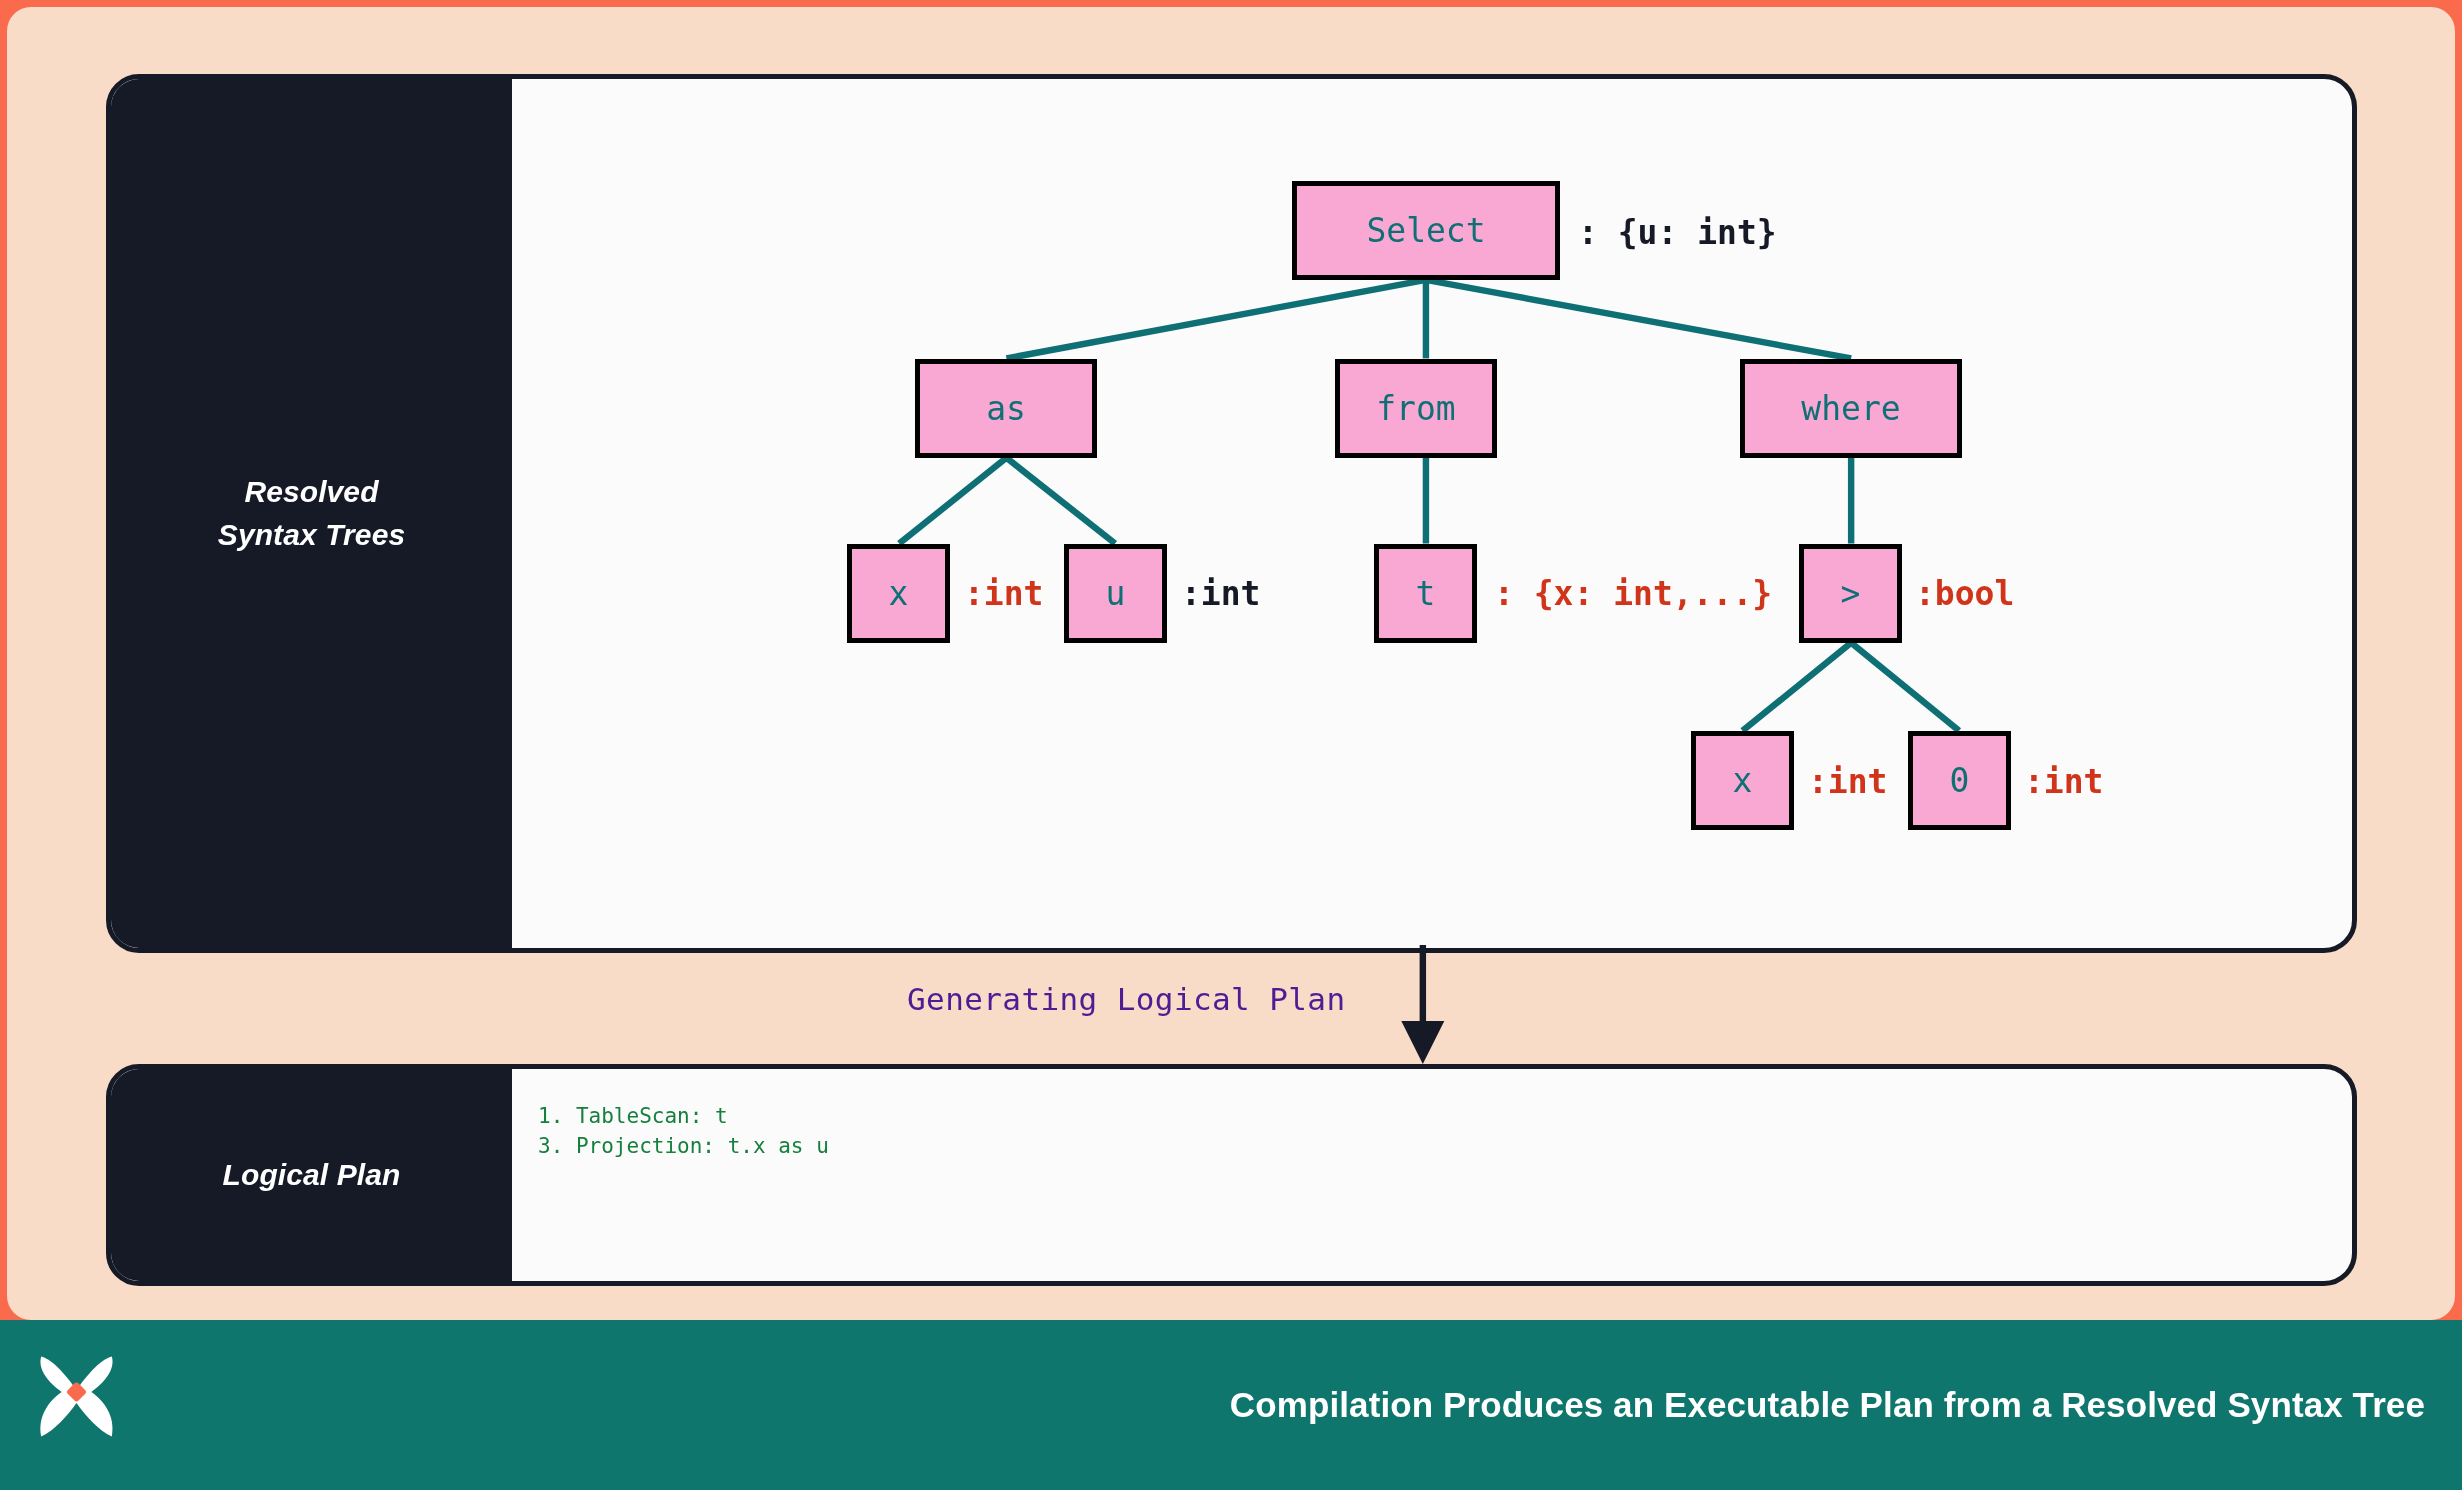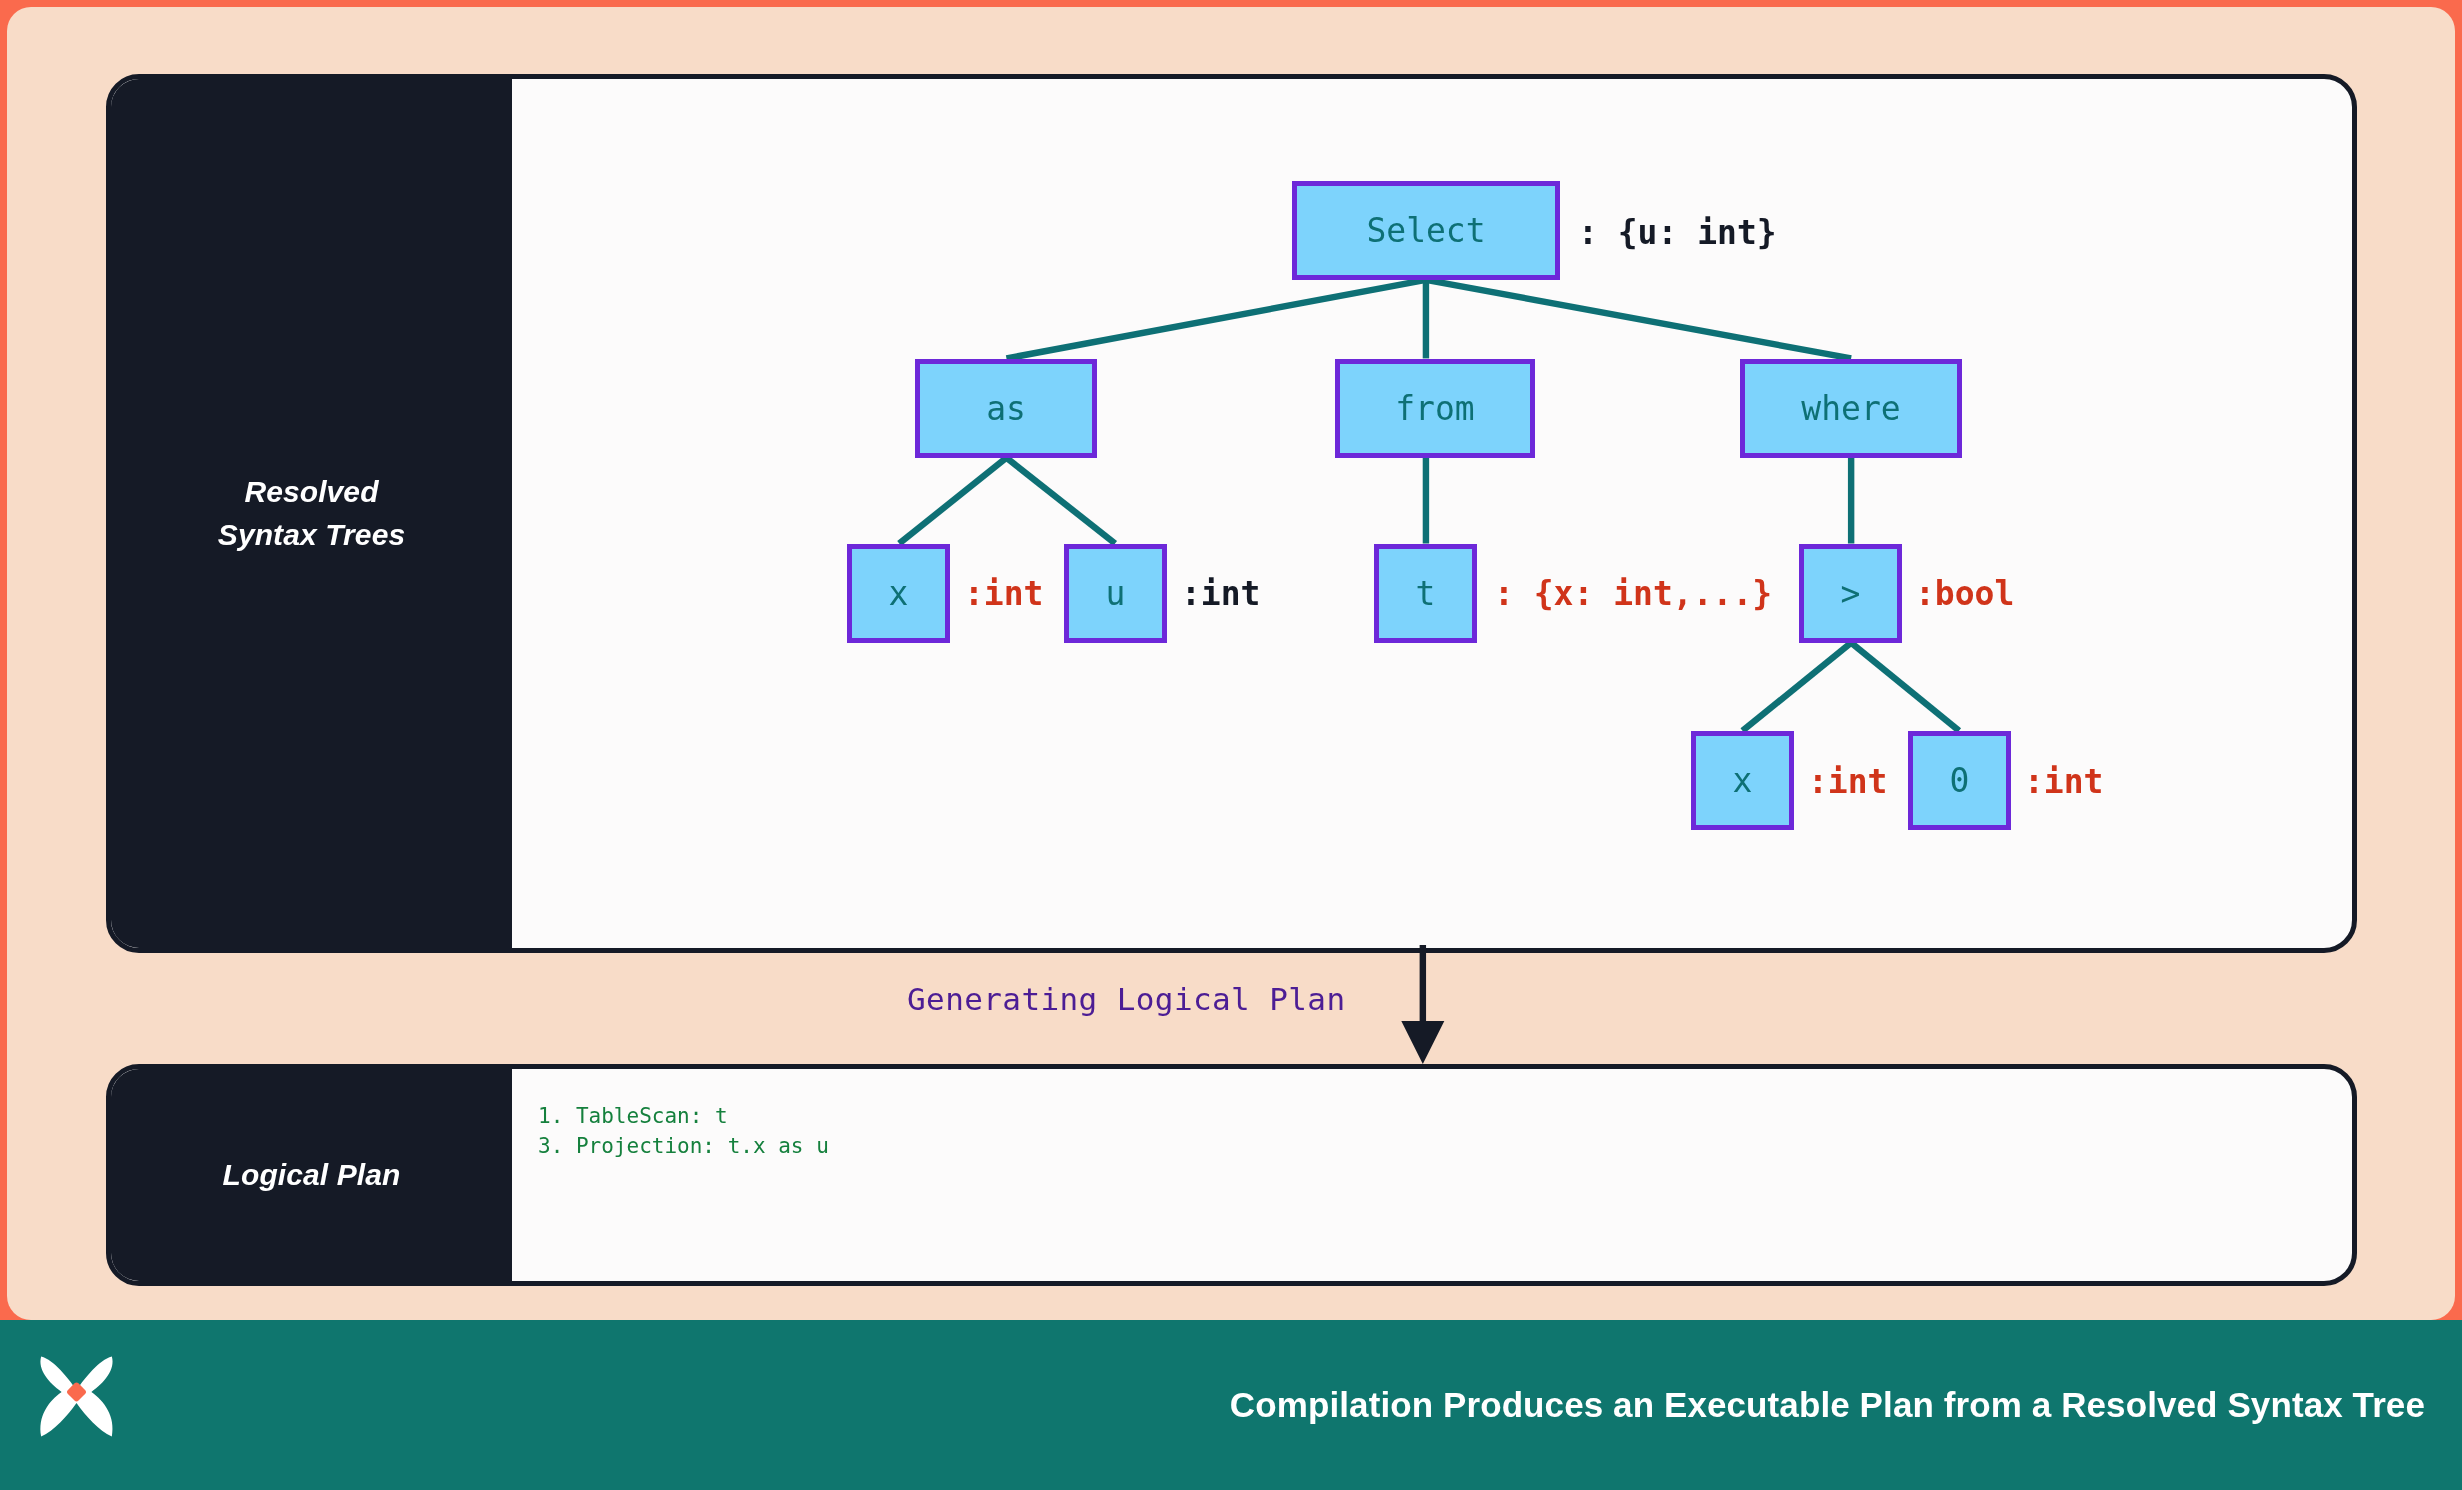--- a/index.html
+++ b/index.html
@@ -38,21 +38,21 @@
     font-size:30px; letter-spacing:0.1px;font-style:italic;
   }
   #bottom-panel .sidebar-label{ font-size:30px; }
 
   .panel-body{ position:absolute; left:401px; top:0; right:0; bottom:0; }
 
   
   #tree-svg{ position:absolute; left:0; top:0; width:1845px; height:869px; }
 
   .node{
-    position:absolute; background:#7dd3fc; border:5px solid #6d28d9;
+    position:absolute; background:#f9a8d4; border:5px solid #000000;
     display:flex; align-items:center; justify-content:center;
     font-family:"DejaVu Sans Mono", monospace;
     color:#0E7075; font-size:33px; line-height:1; z-index:3;
   }
   .ann{
     position:absolute; z-index:3; white-space:nowrap;
     font-family:"DejaVu Sans Mono", monospace;
     font-size:33px; font-weight:bold; line-height:1;text-align:center;
   }
   .ann.dark{ color:#151A26; }
@@ -126,21 +126,21 @@
 
       <div class="node" style="left:780px; top:102px; width:268px; height:99px;">
         <span>Select</span>
       </div>
       <div class="ann dark" style="left:1066px; top:137px;">: {u: int}</div>
 
       <div class="node" style="left:403px; top:280px; width:182px; height:99px;">
         <span>as</span>
       </div>
 
-      <div class="node" style="left:823px; top:280px; width:200px; height:99px;">
+      <div class="node" style="left:823px; top:280px; width:162px; height:99px;">
         <span>from</span>
       </div>
 
       <div class="node" style="left:1228px; top:280px; width:222px; height:99px;">
         <span>where</span>
       </div>
 
       <div class="node" style="left:335px; top:465px; width:103px; height:99px;">
         <span>x</span>
       </div>

